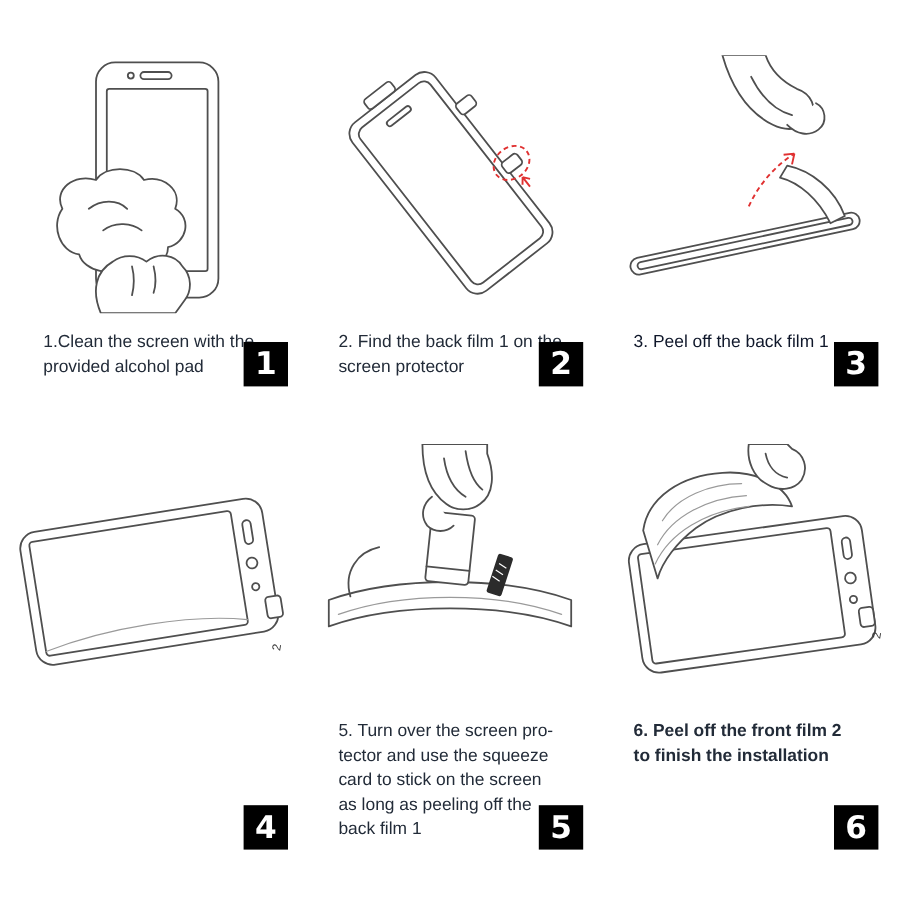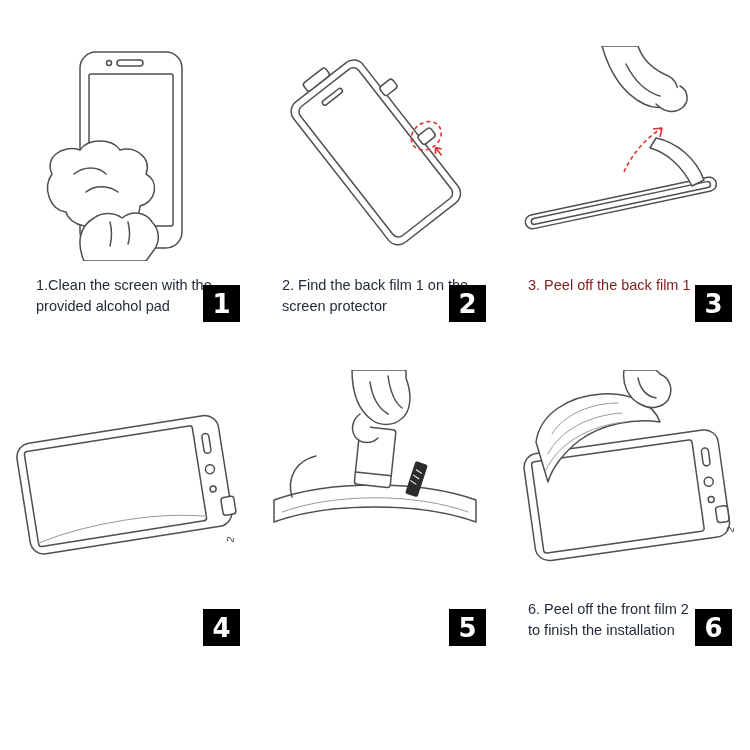--- a/index.html
+++ b/index.html
@@ -96,21 +96,21 @@
             <path class="ln" d="M120,18 C128,34 140,46 154,50"></path>
             <path class="ln fw" d="M150,58 C158,66 168,68 176,62 C184,56 182,44 174,40"></path>
           </g>
           <g>
             <path class="red-dash" d="M118,126 C126,108 140,92 156,82" stroke="#e03131"></path>
             <path class="redln" d="M156,82 l-9,1 M156,82 l-2,9" stroke="#e03131"></path>
           </g>
         </svg>
       </div>
       <div class="badge" style="background: rgb(0, 0, 0); color: rgb(255, 255, 255);">3</div>
-      <div class="caption" style="color: #7f1d1d;">3. Peel off the back film 1</div>
+      <div class="caption" style="color: #0f172a;">3. Peel off the back film 1</div>
     </div>
 
     <div class="step">
       <div class="illus">
         <svg width="230" height="215" viewBox="0 0 230 215">
           <g transform="rotate(-9 115 112)">
             <rect class="ln fw" x="8" y="58" width="204" height="112" rx="14"></rect>
             <rect class="ln" x="16" y="66" width="170" height="96" rx="3"></rect>
             <rect class="ln" x="194" y="76" width="7" height="20" rx="3.5"></rect>
             <circle class="ln" cx="197" cy="112" r="4.5"></circle>
@@ -141,20 +141,25 @@
             <path class="ln" d="M110,12 C112,26 118,38 128,44 M128,6 C130,20 134,32 142,38"></path>
             <path class="ln fw" d="M100,44 C92,50 90,60 96,68 C102,74 112,74 118,68"></path>
           </g>
           <g>
             <rect class="tab-dark" x="150" y="92" width="13" height="34" rx="2" fill="#2b2b2b" transform="rotate(18 156 109)"></rect>
             <path d="M153,100 l7,2 M152,106 l7,2 M151,112 l7,2" stroke="#ffffff" stroke-width="1" transform="rotate(18 156 109)"></path>
           </g>
         </svg>
       </div>
       <div class="badge" style="background: rgb(0, 0, 0); color: rgb(255, 255, 255);">5</div>
+      <div class="caption" style="color: rgb(34, 43, 56);">5. Turn over the screen pro-
+tector and use the squeeze
+card to stick on the screen
+as long as peeling off the
+back film 1</div>
     </div>
 
     <div class="step">
       <div class="illus">
         <svg width="230" height="215" viewBox="0 0 230 215">
           <g transform="rotate(-8 115 120)">
             <rect class="ln fw" x="22" y="72" width="196" height="108" rx="14"></rect>
             <rect class="ln" x="30" y="80" width="162" height="92" rx="3"></rect>
             <rect class="ln" x="200" y="90" width="7" height="18" rx="3.5"></rect>
             <circle class="ln" cx="203" cy="124" r="4.5"></circle>
@@ -166,18 +171,18 @@
             <path class="shade" d="M46,64 C58,44 86,33 112,33 M42,84 C54,60 84,45 116,43 M40,100 C52,74 82,56 118,52"></path>
           </g>
           <g>
             <path class="ln fw" d="M118,0 C116,14 122,28 134,34 C144,40 156,38 162,30 C168,20 164,8 154,4 L150,0 Z"></path>
             <path class="ln" d="M132,8 C134,18 140,26 150,28"></path>
           </g>
           <text class="tiny-num" transform="rotate(-80 224 158)" x="220" y="162">2</text>
         </svg>
       </div>
       <div class="badge" style="background: rgb(0, 0, 0); color: rgb(255, 255, 255);">6</div>
-      <div class="caption" style="color: rgb(34, 43, 56);">6. Peel off the front film 2
+      <div class="caption" style="color: rgb(34, 43, 56); font-weight: bold;">6. Peel off the front film 2
 to finish the installation</div>
     </div>
 
   </div>
 </div>
 
 </body></html>

